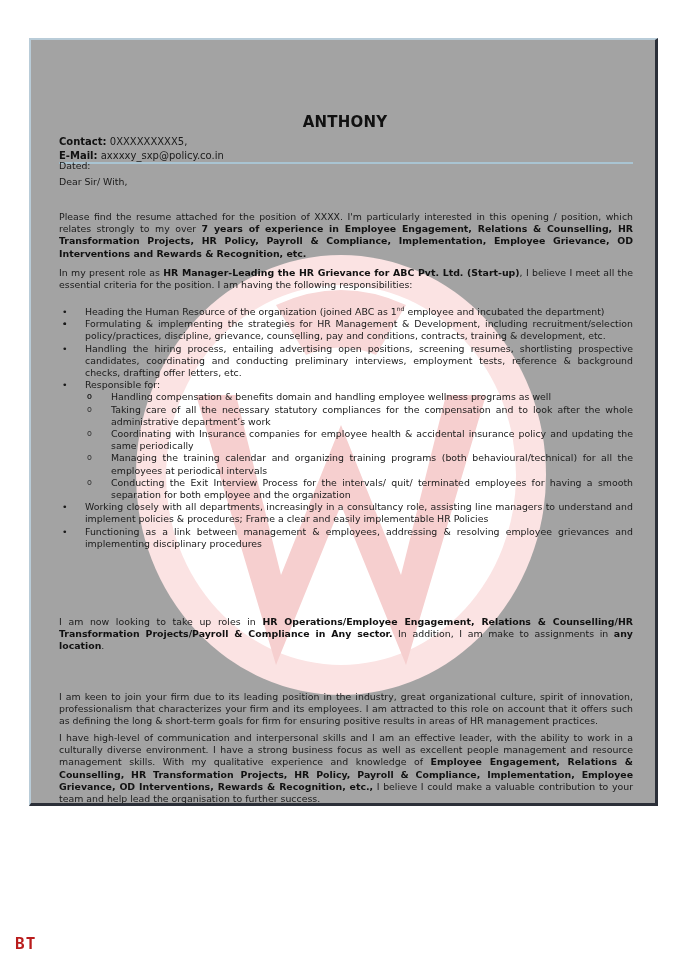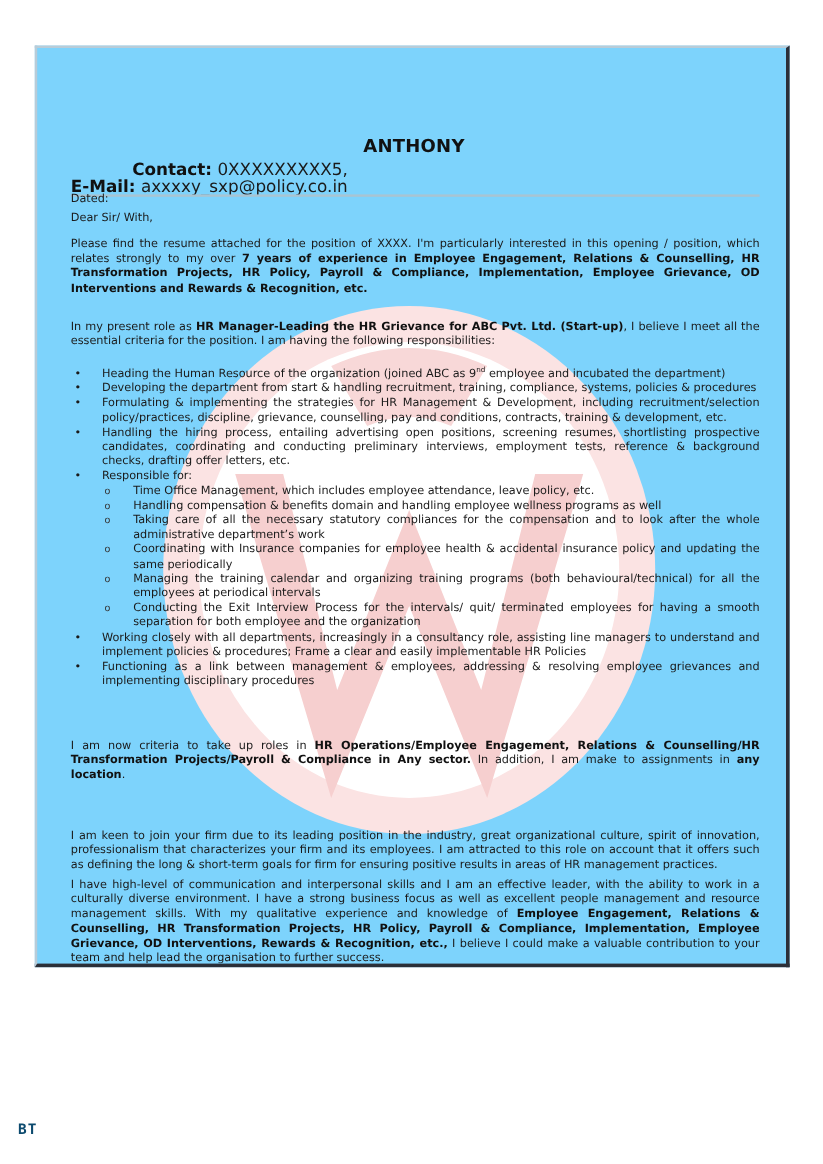--- a/index.html
+++ b/index.html
@@ -4,46 +4,46 @@
   <style>
     html, body { margin: 0; padding: 0; }
     body {
       width: 686px; height: 970px; background: #ffffff; position: relative; overflow: hidden;
       font-family: "DejaVu Sans", sans-serif; color: #1a1a1a;
     }
     .page {
       position: absolute; left: 29px; top: 38px; width: 629px; height: 768px;
       border-top: 2px solid #b9ccd8; border-left: 2px solid #b9ccd8;
       border-right: 3px solid #2b2f38; border-bottom: 3px solid #2b2f38;
-      box-sizing: border-box; background: #7dd3fc; overflow: hidden;
+      box-sizing: border-box; background: #a3a3a3; overflow: hidden;
     }
     .watermark {
       position: absolute; left: 95px; top: 205px; width: 430px; height: 460px; z-index: 0;
     }
     .content {
       position: absolute; left: 28px; top: 0; width: 572px; z-index: 1;
       font-size: 9.4px; line-height: 12.2px;
     }
     .title {
       position: absolute; top: 76px; left: 0; width: 100%; text-align: center;
       font-weight: bold; font-size: 15px; letter-spacing: 0.2px; color: #111;
     }
-    .contact { position: absolute; top: 95px; left: 0; font-size: 14px; line-height: 14px; text-align: right; }
+    .contact { position: absolute; top: 95px; left: 0; font-size: 10px; line-height: 14px; }
     .contact b { color: #111; }
     .rule { position: absolute; top: 122px; left: 0; width: 574px; height: 2px; background: #a9c4d2; }
     .block { position: absolute; left: 0; width: 574px; text-align: justify; }
     .block b { font-weight: bold; color: #111; }
     ul.bul { margin: 0; padding: 0; list-style: none; }
     ul.bul > li { position: relative; padding-left: 26px; text-align: justify; }
     ul.bul > li > .dot { position: absolute; left: 3px; top: 0; }
     ul.sub { margin: 0; padding: 0; list-style: none; }
     ul.sub > li { position: relative; padding-left: 26px; text-align: justify; }
     ul.sub > li > .o { position: absolute; left: 2px; top: 0; font-size: 8px; color: #333; }
     sup { font-size: 6px; line-height: 0; }
-    .bt { position: absolute; left: 15px; top: 934px; color: #0c4a6e; font-size: 12px; font-weight: bold; letter-spacing: 1px; font-family: "DejaVu Sans Mono", monospace; }
+    .bt { position: absolute; left: 15px; top: 934px; color: #b91c1c; font-size: 16px; font-weight: bold; letter-spacing: 1px; font-family: "DejaVu Sans Mono", monospace; }
   </style>
 </head>
 <body>
 
 <div class="page">
 
   <svg class="watermark" viewBox="0 0 430 460">
     <ellipse cx="215" cy="230" rx="205" ry="220" fill="#fbe3e3"></ellipse>
     <ellipse cx="215" cy="230" rx="175" ry="190" fill="#ffffff"></ellipse>
     <path d="M70 150 L150 420 L215 260 L280 420 L360 150 L320 150 L275 330 L215 180 L155 330 L110 150 Z" fill="#f6cfcf"></path>
@@ -63,51 +63,51 @@
         <span>axxxxy_sxp@policy.co.in</span>
       </div>
     </div>
 
     <div class="rule"></div>
 
     <div class="block" style="top:110px;margin-top:10px;">Dated:</div>
 
     <div class="block" style="top:136px;">Dear Sir/ With,</div>
 
-    <div class="block" style="top:158px;">
+    <div class="block" style="top:171px;">
       <span>Please find the resume attached for the position of XXXX. I'm particularly interested in this opening / position, which relates strongly to my over </span><b>7 years of experience in Employee Engagement, Relations &amp; Counselling, HR Transformation Projects, HR Policy, Payroll &amp; Compliance, Implementation, Employee Grievance, OD Interventions and Rewards &amp; Recognition, etc.</b>
     </div>
 
     <div class="block" style="top:227px;">
       <span>In my present role as </span><b>HR Manager-Leading the HR Grievance for ABC Pvt. Ltd. (Start-up)</b><span>, I believe I meet all the essential criteria for the position. I am having the following responsibilities:</span>
     </div>
 
     <div class="block" style="top:266px;">
       <ul class="bul">
-        <li><span class="dot">•</span><span>Heading the Human Resource of the organization (joined ABC as 9</span><sup>nd</sup><span> employee and incubated the department)</span></li>
-        <li><span class="dot">•</span><span>Developing the department from start &amp; handling recruitment, training, compliance, systems, policies &amp; procedures</span></li>
+        <li><span class="dot">•</span><span>Heading the Human Resource of the organization (joined ABC as 1</span><sup>nd</sup><span> employee and incubated the department)</span></li>
+        <li><span class="dot">•</span></li>
         <li><span class="dot">•</span><span>Formulating &amp; implementing the strategies for HR Management &amp; Development, including recruitment/selection policy/practices, discipline, grievance, counselling, pay and conditions, contracts, training &amp; development, etc.</span></li>
         <li><span class="dot">•</span><span>Handling the hiring process, entailing advertising open positions, screening resumes, shortlisting prospective candidates, coordinating and conducting preliminary interviews, employment tests, reference &amp; background checks, drafting offer letters, etc.</span></li>
         <li><span class="dot">•</span><span>Responsible for:</span>
           <ul class="sub">
-            <li><span class="o">o</span><span>Time Office Management, which includes employee attendance, leave policy, etc.</span></li>
+            <li><span class="o">o</span></li>
             <li><span class="o">o</span><span>Handling compensation &amp; benefits domain and handling employee wellness programs as well</span></li>
             <li><span class="o">o</span><span>Taking care of all the necessary statutory compliances for the compensation and to look after the whole administrative department’s work</span></li>
             <li><span class="o">o</span><span>Coordinating with Insurance companies for employee health &amp; accidental insurance policy and updating the same periodically</span></li>
             <li><span class="o">o</span><span>Managing the training calendar and organizing training programs (both behavioural/technical) for all the employees at periodical intervals</span></li>
             <li><span class="o">o</span><span>Conducting the Exit Interview Process for the intervals/ quit/ terminated employees for having a smooth separation for both employee and the organization</span></li>
           </ul>
         </li>
         <li><span class="dot">•</span><span>Working closely with all departments, increasingly in a consultancy role, assisting line managers to understand and implement policies &amp; procedures; Frame a clear and easily implementable HR Policies</span></li>
         <li><span class="dot">•</span><span>Functioning as a link between management &amp; employees, addressing &amp; resolving employee grievances and implementing disciplinary procedures</span></li>
       </ul>
     </div>
 
     <div class="block" style="top:576px;">
-      <span>I am now criteria to take up roles in </span><b>HR Operations/Employee Engagement, Relations &amp; Counselling/HR Transformation Projects/Payroll &amp; Compliance in Any sector.</b><span> In addition, I am make to assignments in </span><b>any location</b><span>.</span>
+      <span>I am now looking to take up roles in </span><b>HR Operations/Employee Engagement, Relations &amp; Counselling/HR Transformation Projects/Payroll &amp; Compliance in Any sector.</b><span> In addition, I am make to assignments in </span><b>any location</b><span>.</span>
     </div>
 
     <div class="block" style="top:651px;">I am keen to join your firm due to its leading position in the industry, great organizational culture, spirit of innovation, professionalism that characterizes your firm and its employees. I am attracted to this role on account that it offers such as defining the long &amp; short-term goals for firm for ensuring positive results in areas of HR management practices.</div>
 
     <div class="block" style="top:692px;">
       <span>I have high-level of communication and interpersonal skills and I am an effective leader, with the ability to work in a culturally diverse environment. I have a strong business focus as well as excellent people management and resource management skills. With my qualitative experience and knowledge of </span><b>Employee Engagement, Relations &amp; Counselling, HR Transformation Projects, HR Policy, Payroll &amp; Compliance, Implementation, Employee Grievance, OD Interventions, Rewards &amp; Recognition, etc.,</b><span> I believe I could make a valuable contribution to your team and help lead the organisation to further success.</span>
     </div>
   </div>
 </div>
 

